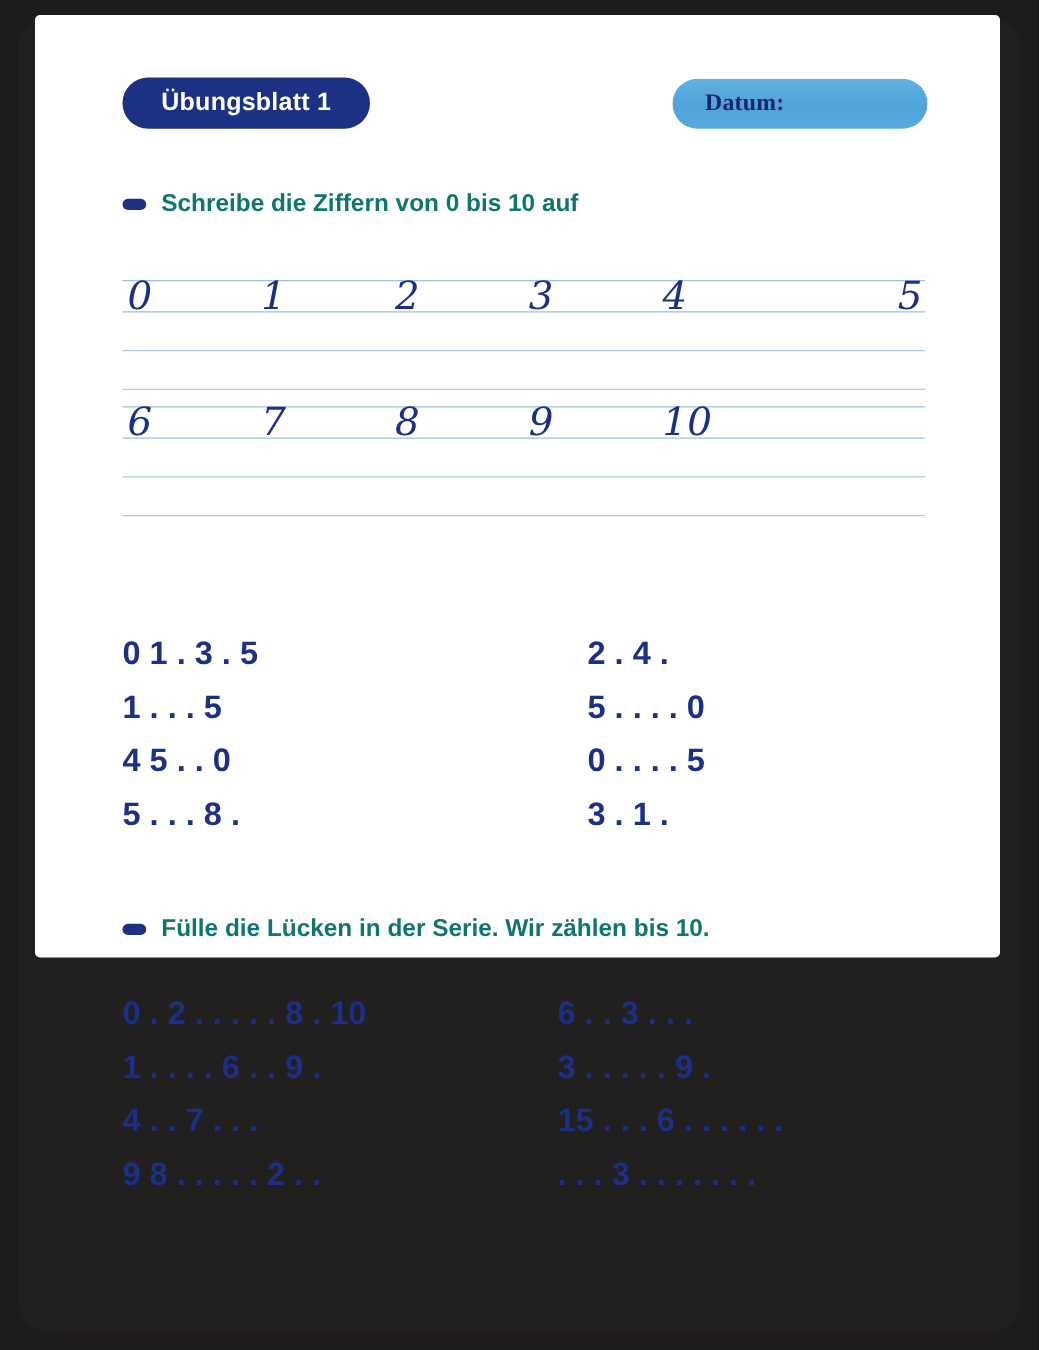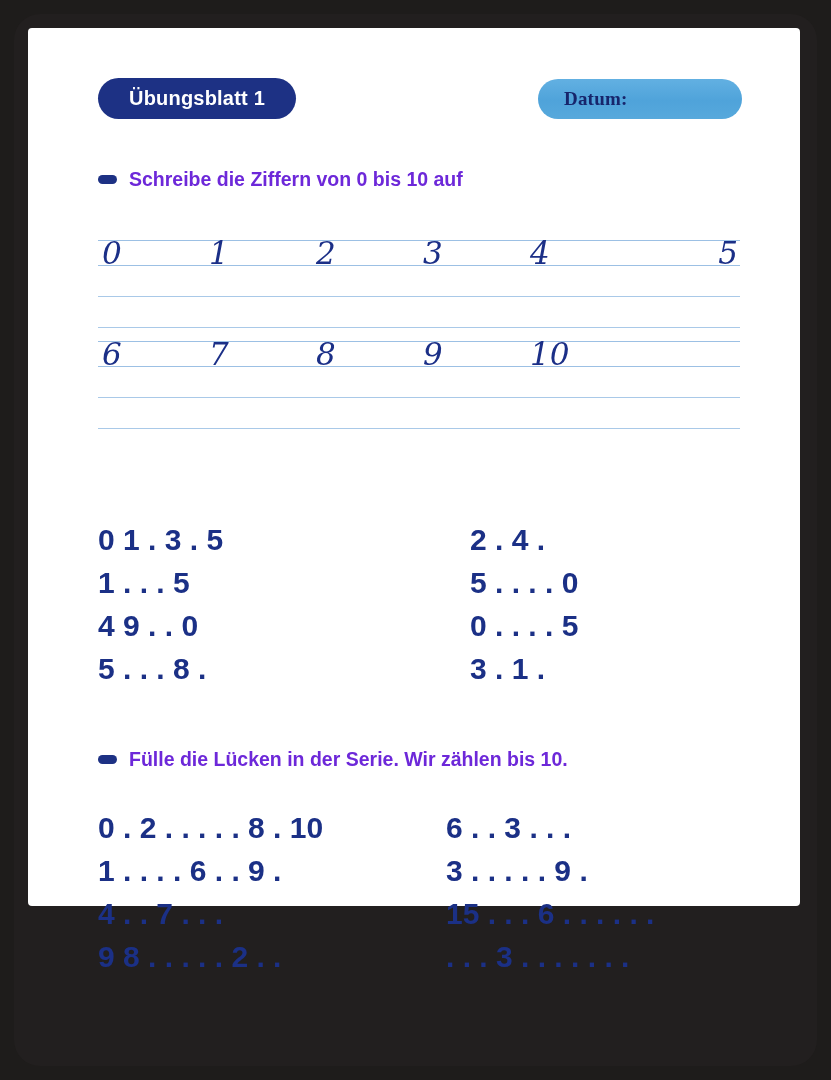--- a/index.html
+++ b/index.html
@@ -28,23 +28,23 @@
     top: 14px;
     width: 803px;
     height: 1052px;
     background: #221f1f;
     border-radius: 26px;
   }
 
   .sheet {
     position: absolute;
     left: 28px;
-    top: 28px;
+    top: 12px;
     width: 772px;
-    height: 878px;
+    height: 754px;
     background: #ffffff;
     border-radius: 4px;
   }
 
   
   .pill {
     position: absolute;
     display: flex;
     align-items: center;
     justify-content: center;
@@ -76,21 +76,21 @@
     box-sizing: border-box;
     font-family: Liberation Serif, serif;
   }
 
   
   .heading {
     position: absolute;
     display: flex;
     align-items: center;
     gap: 12px;
-    color: #6d28d9;
+    color: #0f766e;
     font-size: 19.5px;
     font-weight: bold;
     white-space: nowrap;
   }
   .bullet {
     width: 19px;
     height: 9px;
     border-radius: 5px;
     background: #1d3184;
     flex: 0 0 auto;
@@ -127,21 +127,21 @@
     line-height: 1;
     padding-left: 4px;
     box-sizing: border-box;
   }
   .digit-slot.last { text-align: right; padding-right: 2px; padding-left: 0; }
 
   
   .series-row {
     position: absolute;
     color: #1b3086;
-    font-size: 30px;
+    font-size: 26px;
     font-weight: bold;
     white-space: nowrap;
     font-family: "Liberation Sans", sans-serif;
   }
 </style>
 </head>
 <body>
 
 <div class="screen">
   <div class="frame"></div>
@@ -183,21 +183,21 @@
         <span class="digit-slot">8</span>
         <span class="digit-slot">9</span>
         <span class="digit-slot">10</span>
         <span class="digit-slot last"></span>
       </div>
     </div>
 
 
     <div class="series-row" style="left:70px; top:495px;">0 1 . 3 . 5</div>
     <div class="series-row" style="left:70px; top:538px;">1 . . . 5</div>
-    <div class="series-row" style="left:70px; top:581px;">4 9 . . 0</div>
+    <div class="series-row" style="left:70px; top:581px;">4 5 . . 0</div>
     <div class="series-row" style="left:70px; top:624px;">5 . . . 8 .</div>
 
     <div class="series-row" style="left:442px; top:495px;">2 . 4 .</div>
     <div class="series-row" style="left:442px; top:538px;">5 . . . . 0</div>
     <div class="series-row" style="left:442px; top:581px;">0 . . . . 5</div>
     <div class="series-row" style="left:442px; top:624px;">3 . 1 .</div>
 
     <div class="heading" style="left:70px; top:720px;">
       <span class="bullet"></span>
       <span>Fülle die Lücken in der Serie. Wir zählen bis 10.</span>

